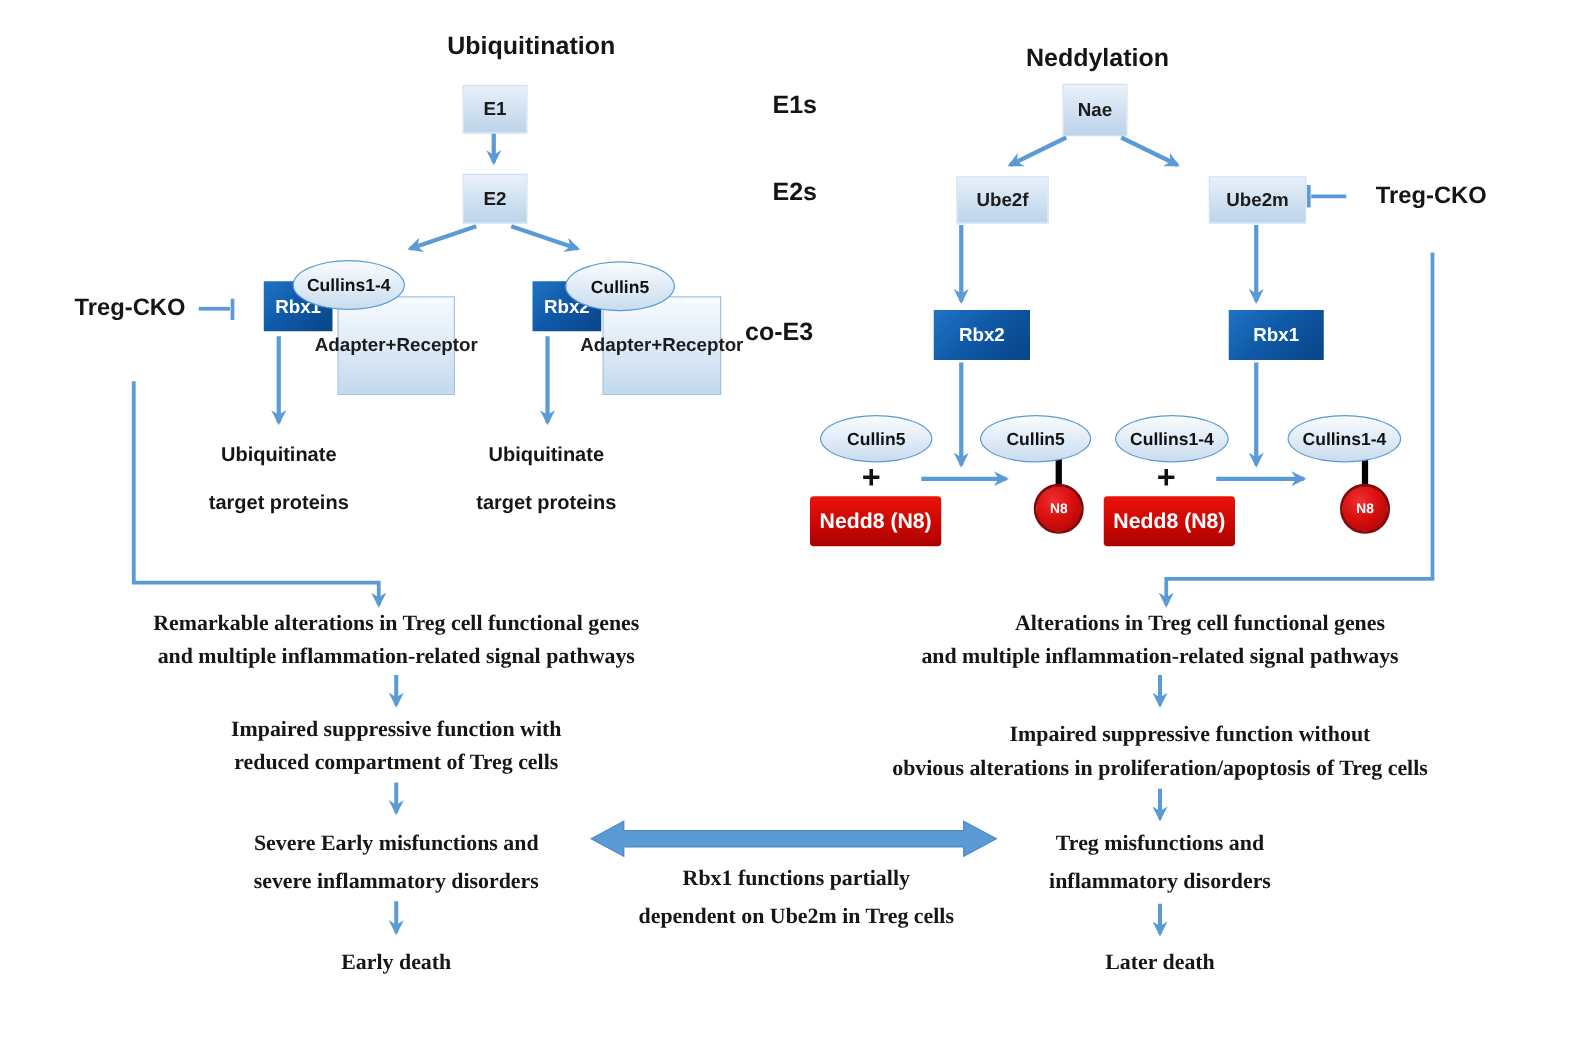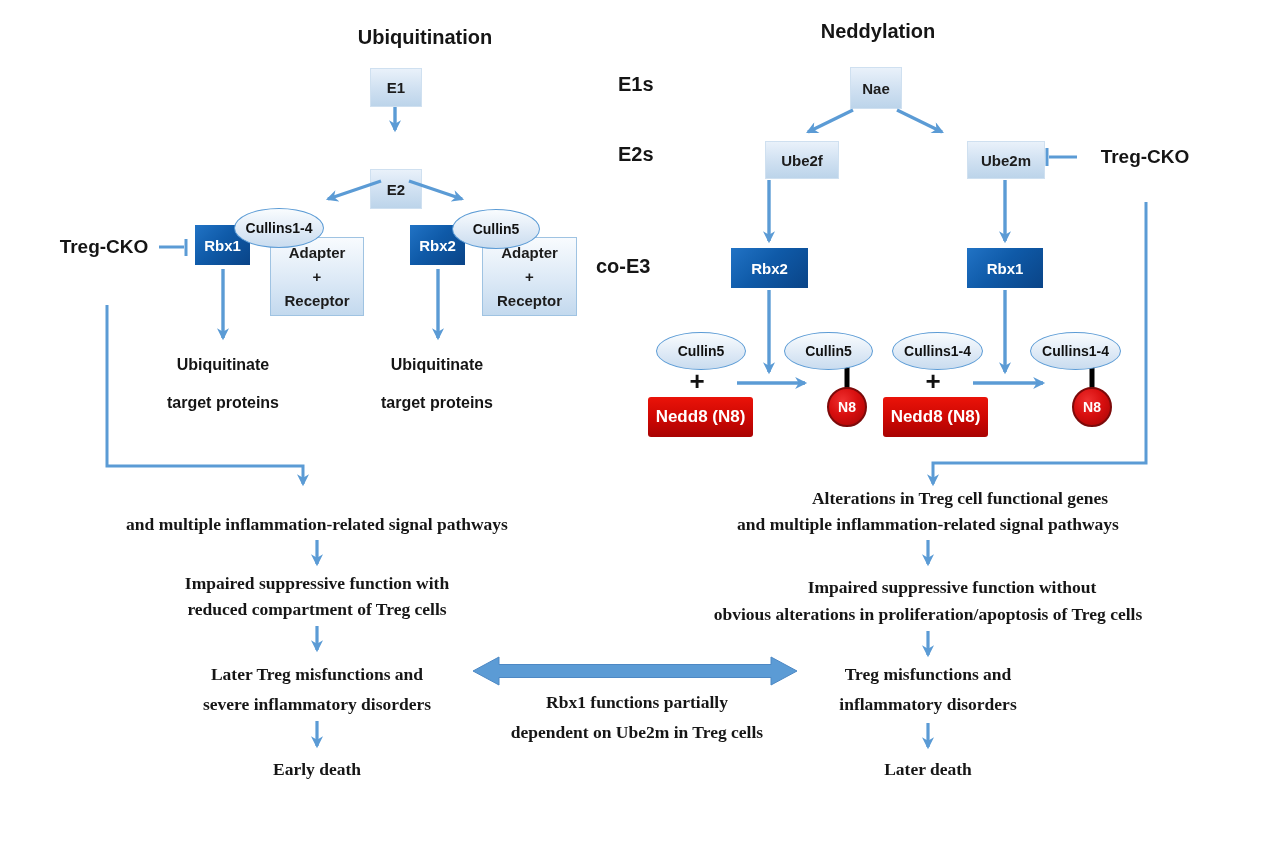--- a/index.html
+++ b/index.html
@@ -8,52 +8,52 @@
   .abs{position:absolute;}
   .ctr{transform:translateX(-50%);}
   .title{font-weight:bold;font-size:20px;color:#151515;white-space:nowrap;}
   .stage{font-weight:bold;font-size:20px;color:#151515;white-space:nowrap;}
   .treg{font-weight:bold;font-size:19px;color:#151515;white-space:nowrap;}
   .box-light{background:linear-gradient(180deg,#e9f1fa 0%,#cfe0f1 55%,#bcd4ea 100%);
              border:1px solid #cfe0f0;display:flex;align-items:center;justify-content:center;
              font-weight:bold;font-size:15px;color:#1c1c1c;}
   .box-dark{background:linear-gradient(135deg,#2173c5 0%,#0f5aa8 45%,#0a4487 100%);
             display:flex;align-items:center;justify-content:center;
-            font-weight:bold;font-size:15px;color:#ffffff;}
+            font-weight:bold;font-size:15px;color:#ffffff;margin-left:16px;}
   .adapter{background:linear-gradient(180deg,#f8fbfe 0%,#dce9f6 55%,#c3d9ee 100%);
-           border:1.5px solid #9fc3e2;display:flex;flex-direction:column;align-items:center;
+           border:1.5px solid #9fc3e2;display:flex;flex-direction:row;align-items:center;
            justify-content:center;font-weight:bold;font-size:15px;color:#1c1c1c;line-height:24px;}
   .ellipse{background:linear-gradient(180deg,#f9fcfe 0%,#dfeaf6 55%,#c9dcef 100%);
            border:1.6px solid #5b9bd5;border-radius:50%;display:flex;align-items:center;
            justify-content:center;font-weight:bold;font-size:14px;color:#111;z-index:4;}
   .red-box{background:linear-gradient(180deg,#ea1309 0%,#cc0703 55%,#a90303 100%);
            border-radius:3px;display:flex;align-items:center;justify-content:center;
            font-weight:bold;font-size:17px;color:#ffffff;}
   .n8{background:radial-gradient(circle at 38% 32%,#ef3030 0%,#d80f0f 45%,#a30404 100%);
       border:2px solid #7d0a0a;border-radius:50%;display:flex;align-items:center;justify-content:center;
-      font-weight:bold;font-size:14px;color:#ffffff;z-index:4;box-sizing:border-box;}
+      font-weight:bold;font-size:11px;color:#ffffff;z-index:4;box-sizing:border-box;}
   .plus{font-weight:bold;font-size:26px;color:#111;}
   .outcome{font-weight:bold;font-size:16px;color:#151515;text-align:center;white-space:nowrap;}
   .flow{font-family:"Liberation Serif",serif;font-weight:bold;font-size:17.5px;color:#161616;
         text-align:center;white-space:nowrap;}
   #arrow-layer{position:absolute;left:0;top:0;z-index:3;pointer-events:none;}
 </style>
 </head>
 <body>
 
 <div id="canvas">
 
   <div class="abs ctr title" style="left:425px;top:26px;">Ubiquitination</div>
-  <div class="abs ctr title" style="left:878px;top:20px;">Neddylation</div>
+  <div class="abs ctr title" style="left:878px;top:36px;">Neddylation</div>
   <div class="abs stage" style="left:618px;top:73px;">E1s</div>
   <div class="abs stage" style="left:618px;top:143px;">E2s</div>
   <div class="abs stage" style="left:596px;top:255px;">co-E3</div>
 
   <div class="abs box-light" style="left:370px;top:68px;width:50px;height:37px;">E1</div>
-  <div class="abs box-light" style="left:370px;top:139px;width:50px;height:38px;margin-top:30px;">E2</div>
+  <div class="abs box-light" style="left:370px;top:139px;width:50px;height:38px;">E2</div>
 
   <div class="abs ctr treg" style="left:104px;top:236px;">Treg-CKO</div>
 
   <div class="abs box-dark" style="left:195px;top:225px;width:55px;height:40px;">Rbx1</div>
   <div class="abs adapter" style="left:270px;top:237px;width:92px;height:77px;">
     <div>Adapter</div>
     <div>+</div>
     <div>Receptor</div>
   </div>
   <div class="abs ellipse" style="left:234px;top:208px;width:88px;height:38px;">Cullins1-4</div>
@@ -83,24 +83,25 @@
   <div class="abs red-box" style="left:648px;top:397px;width:105px;height:40px;">Nedd8 (N8)</div>
   <div class="abs ellipse" style="left:784px;top:332px;width:87px;height:36px;">Cullin5</div>
   <div class="abs n8" style="left:827px;top:387px;width:40px;height:40px;">N8</div>
 
   <div class="abs ellipse" style="left:892px;top:332px;width:89px;height:36px;">Cullins1-4</div>
   <div class="abs ctr plus" style="left:933px;top:366px;">+</div>
   <div class="abs red-box" style="left:883px;top:397px;width:105px;height:40px;">Nedd8 (N8)</div>
   <div class="abs ellipse" style="left:1030px;top:332px;width:89px;height:36px;">Cullins1-4</div>
   <div class="abs n8" style="left:1072px;top:387px;width:40px;height:40px;">N8</div>
 
+  <div class="abs ctr flow" style="left:317px;top:488px;">Remarkable alterations in Treg cell functional genes</div>
   <div class="abs ctr flow" style="left:317px;top:514px;">and multiple inflammation-related signal pathways</div>
   <div class="abs ctr flow" style="left:317px;top:573px;">Impaired suppressive function with</div>
   <div class="abs ctr flow" style="left:317px;top:599px;">reduced compartment of Treg cells</div>
-  <div class="abs ctr flow" style="left:317px;top:664px;">Later Treg misfunctions and</div>
+  <div class="abs ctr flow" style="left:317px;top:664px;">Severe Early misfunctions and</div>
   <div class="abs ctr flow" style="left:317px;top:694px;">severe inflammatory disorders</div>
   <div class="abs ctr flow" style="left:317px;top:759px;">Early death</div>
 
   <div class="abs ctr flow" style="left:928px;top:488px;margin-left:32px;">Alterations in Treg cell functional genes</div>
   <div class="abs ctr flow" style="left:928px;top:514px;">and multiple inflammation-related signal pathways</div>
   <div class="abs ctr flow" style="left:952px;top:577px;">Impaired suppressive function without</div>
   <div class="abs ctr flow" style="left:928px;top:604px;">obvious alterations in proliferation/apoptosis of Treg cells</div>
   <div class="abs ctr flow" style="left:928px;top:664px;">Treg misfunctions and</div>
   <div class="abs ctr flow" style="left:928px;top:694px;">inflammatory disorders</div>
   <div class="abs ctr flow" style="left:928px;top:759px;">Later death</div>

